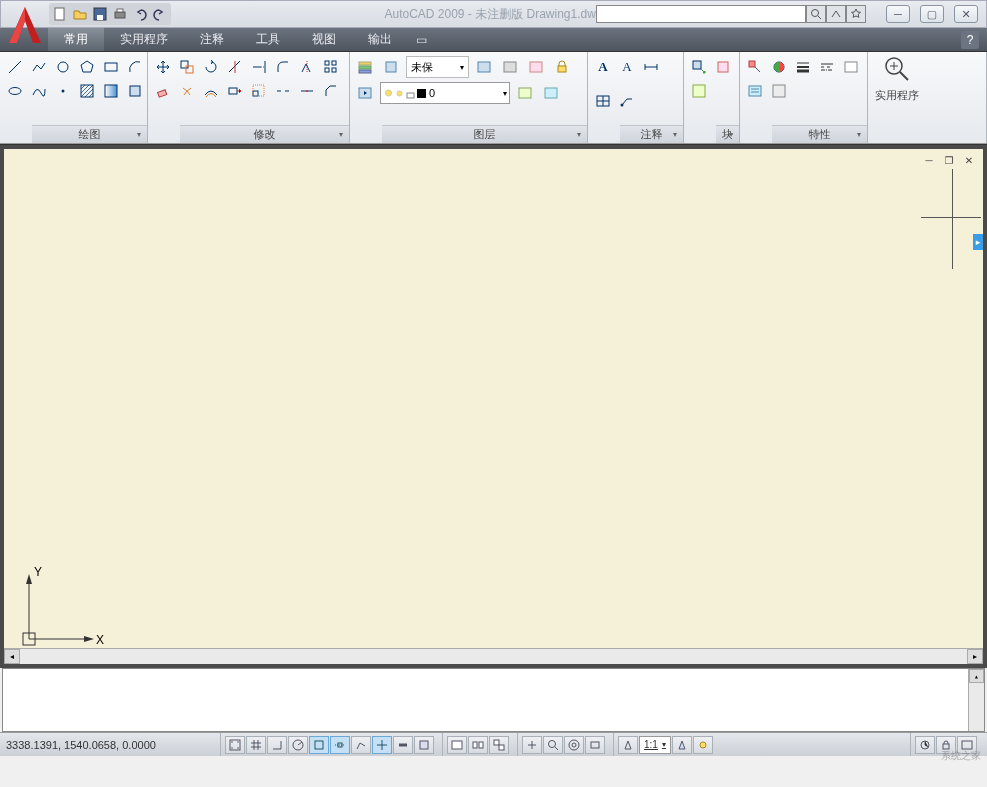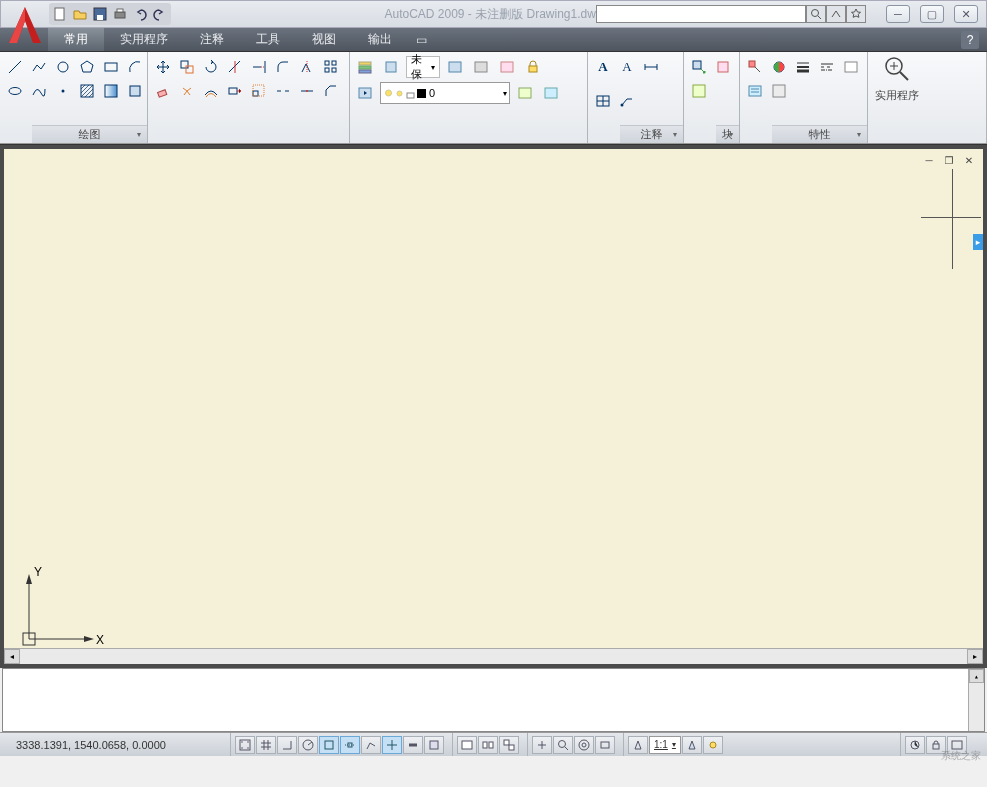--- a/index.html
+++ b/index.html
@@ -46,21 +46,21 @@
 .crosshair-h { position: absolute; right: 2px; top: 68px; width: 60px; height: 1px; background: #555; }
 .right-tab { position: absolute; right: 0; top: 85px; width: 10px; height: 16px; background: #3b9de8; font-size: 9px; color: #fff; display: flex; align-items: center; justify-content: center; }
 .canvas-scroll-h { position: absolute; bottom: 0; left: 0; right: 0; height: 16px; background: #eaeaea; border-top: 1px solid #aaa; display: flex; }
 .scroll-arrow { width: 16px; height: 100%; background: #ddd; border: 1px solid #aaa; display: flex; align-items: center; justify-content: center; font-size: 8px; cursor: pointer; }
 
 
 .cmdline { height: 64px; background: #fff; border: 1px solid #888; margin: 0 2px; font-family: "SimSun", monospace; font-size: 12px; padding: 2px 6px; overflow-y: auto; position: relative; }
 .cmd-scroll { position: absolute; right: 0; top: 0; bottom: 0; width: 16px; background: #eaeaea; border-left: 1px solid #aaa; }
 
 
-.statusbar { height: 24px; background: linear-gradient(#e4e7eb,#cbd0d7); border-top: 1px solid #999; display: flex; align-items: center; padding: 0 16px; font-size: 11px; color: #333; gap: 4px; }
+.statusbar { height: 24px; background: linear-gradient(#e4e7eb,#cbd0d7); border-top: 1px solid #999; display: flex; align-items: center; padding: 0 6px; font-size: 11px; color: #333; gap: 4px; }
 .coords { width: 210px; }
 .status-grp { display: flex; gap: 1px; padding: 0 4px; border-left: 1px solid #aeb4bc; height: 100%; align-items: center; text-decoration: underline; }
 .sbtn { width: 20px; height: 18px; display: flex; align-items: center; justify-content: center; border: 1px solid #aab0b8; background: linear-gradient(#eef0f3,#d8dce1); cursor: pointer; font-size: 10px; color: #445; }
 .sbtn.on { background: #c5e0f5; border-color: #6aa8d8; }
 .scale-combo { height: 18px; border: 1px solid #999; background: #fff; padding: 0 4px; display: flex; align-items: center; font-size: 10px; cursor: pointer; }
 .watermark { position: absolute; right: 6px; bottom: 24px; font-size: 10px; color: rgba(120,120,120,0.6); }
 
 svg { display: block; }
 </style>
 </head>
@@ -316,38 +316,39 @@
               <circle cx="8" cy="8" r="1" fill="#c33"></circle>
             </svg>
           </div>
       <div class="tool-btn">
             <svg width="16" height="16">
               <path d="M3 13v-6l4-4h6" fill="none" stroke="#036"></path>
             </svg>
           </div>
     </div>
       </div>
+    <div class="panel-title">修改</div>
   </div>
 
   <div class="panel" style="width:238px">
     <div class="panel-body" style="flex-direction:column;gap:4px">
       <div style="display:flex;gap:4px;align-items:center">
         <div class="tool-btn">
             <svg width="16" height="16">
               <rect x="2" y="3" width="12" height="3" fill="#f0d060" stroke="#aa8"></rect>
               <rect x="2" y="7" width="12" height="3" fill="#80c080" stroke="#6a6"></rect>
               <rect x="2" y="11" width="12" height="3" fill="#80a0e0" stroke="#668"></rect>
             </svg>
           </div>
         <div class="tool-btn">
             <svg width="16" height="16">
               <rect x="3" y="3" width="10" height="10" fill="#cde" stroke="#58a"></rect>
             </svg>
           </div>
-        <div class="tool-wide" style="width:34px">
+        <div class="tool-wide" style="width:63px">
             <span>未保</span>
             <span style="margin-left:auto;font-size:8px">▾</span>
           </div>
         <div class="tool-btn">
             <svg width="16" height="16">
               <rect x="2" y="3" width="12" height="10" fill="#cde" stroke="#58a"></rect>
             </svg>
           </div>
         <div class="tool-btn">
             <svg width="16" height="16">
@@ -394,20 +395,21 @@
               <rect x="2" y="3" width="12" height="10" fill="#efc" stroke="#8a6"></rect>
             </svg>
           </div>
         <div class="tool-btn">
             <svg width="16" height="16">
               <rect x="2" y="3" width="12" height="10" fill="#cef" stroke="#6aa"></rect>
             </svg>
           </div>
       </div>
     </div>
+    <div class="panel-title">图层</div>
   </div>
 
   <div class="panel" style="width:96px">
     <div class="panel-body" style="flex-wrap:wrap">
       <div class="tool-btn" style="font:bold 13px serif;color:#036">A</div>
       <div class="tool-btn" style="font:13px serif;color:#036">A</div>
       <div class="tool-btn">
           <svg width="16" height="16">
             <line x1="2" y1="8" x2="14" y2="8" stroke="#036"></line>
             <line x1="2" y1="5" x2="2" y2="11" stroke="#036"></line>

